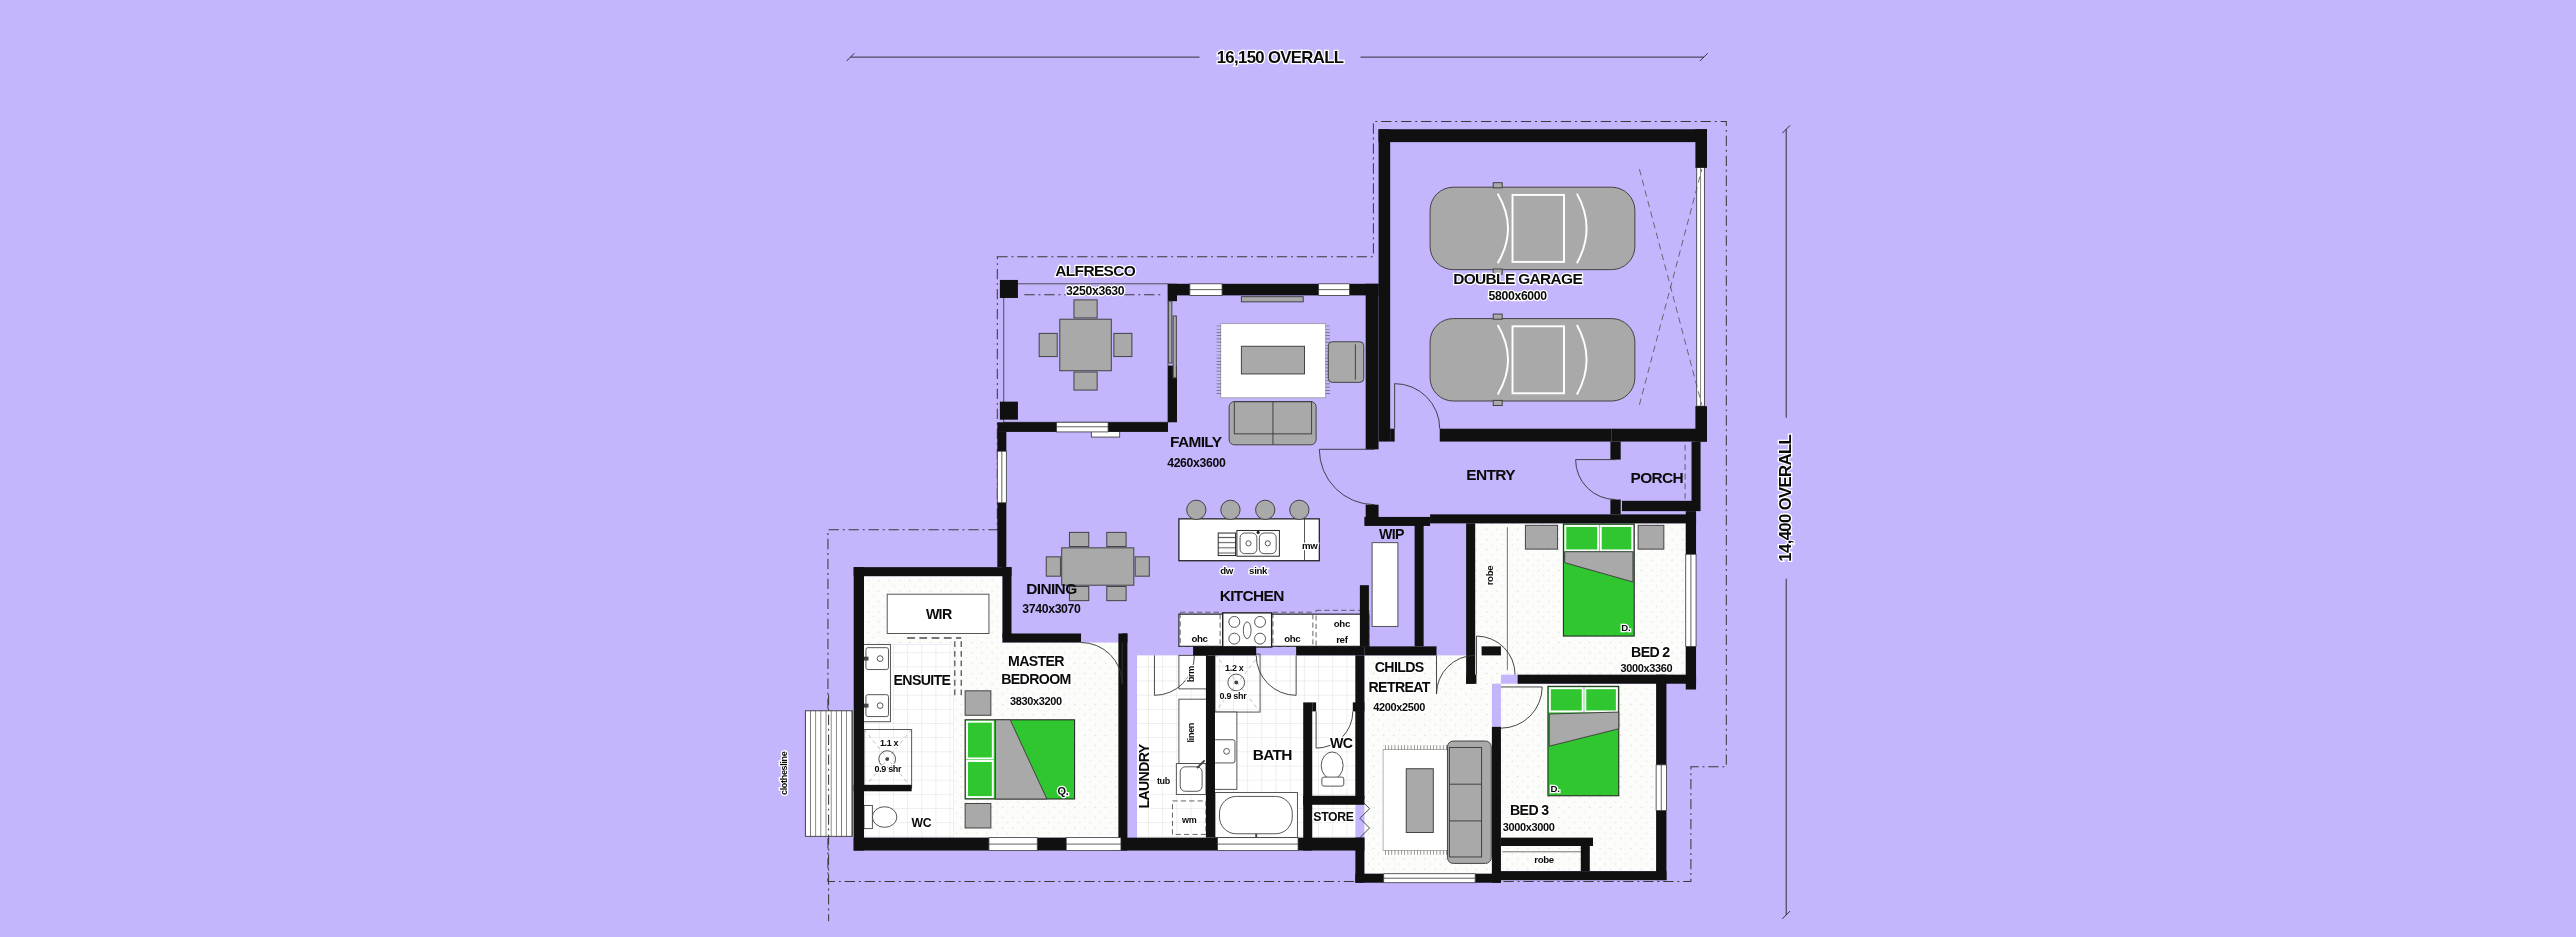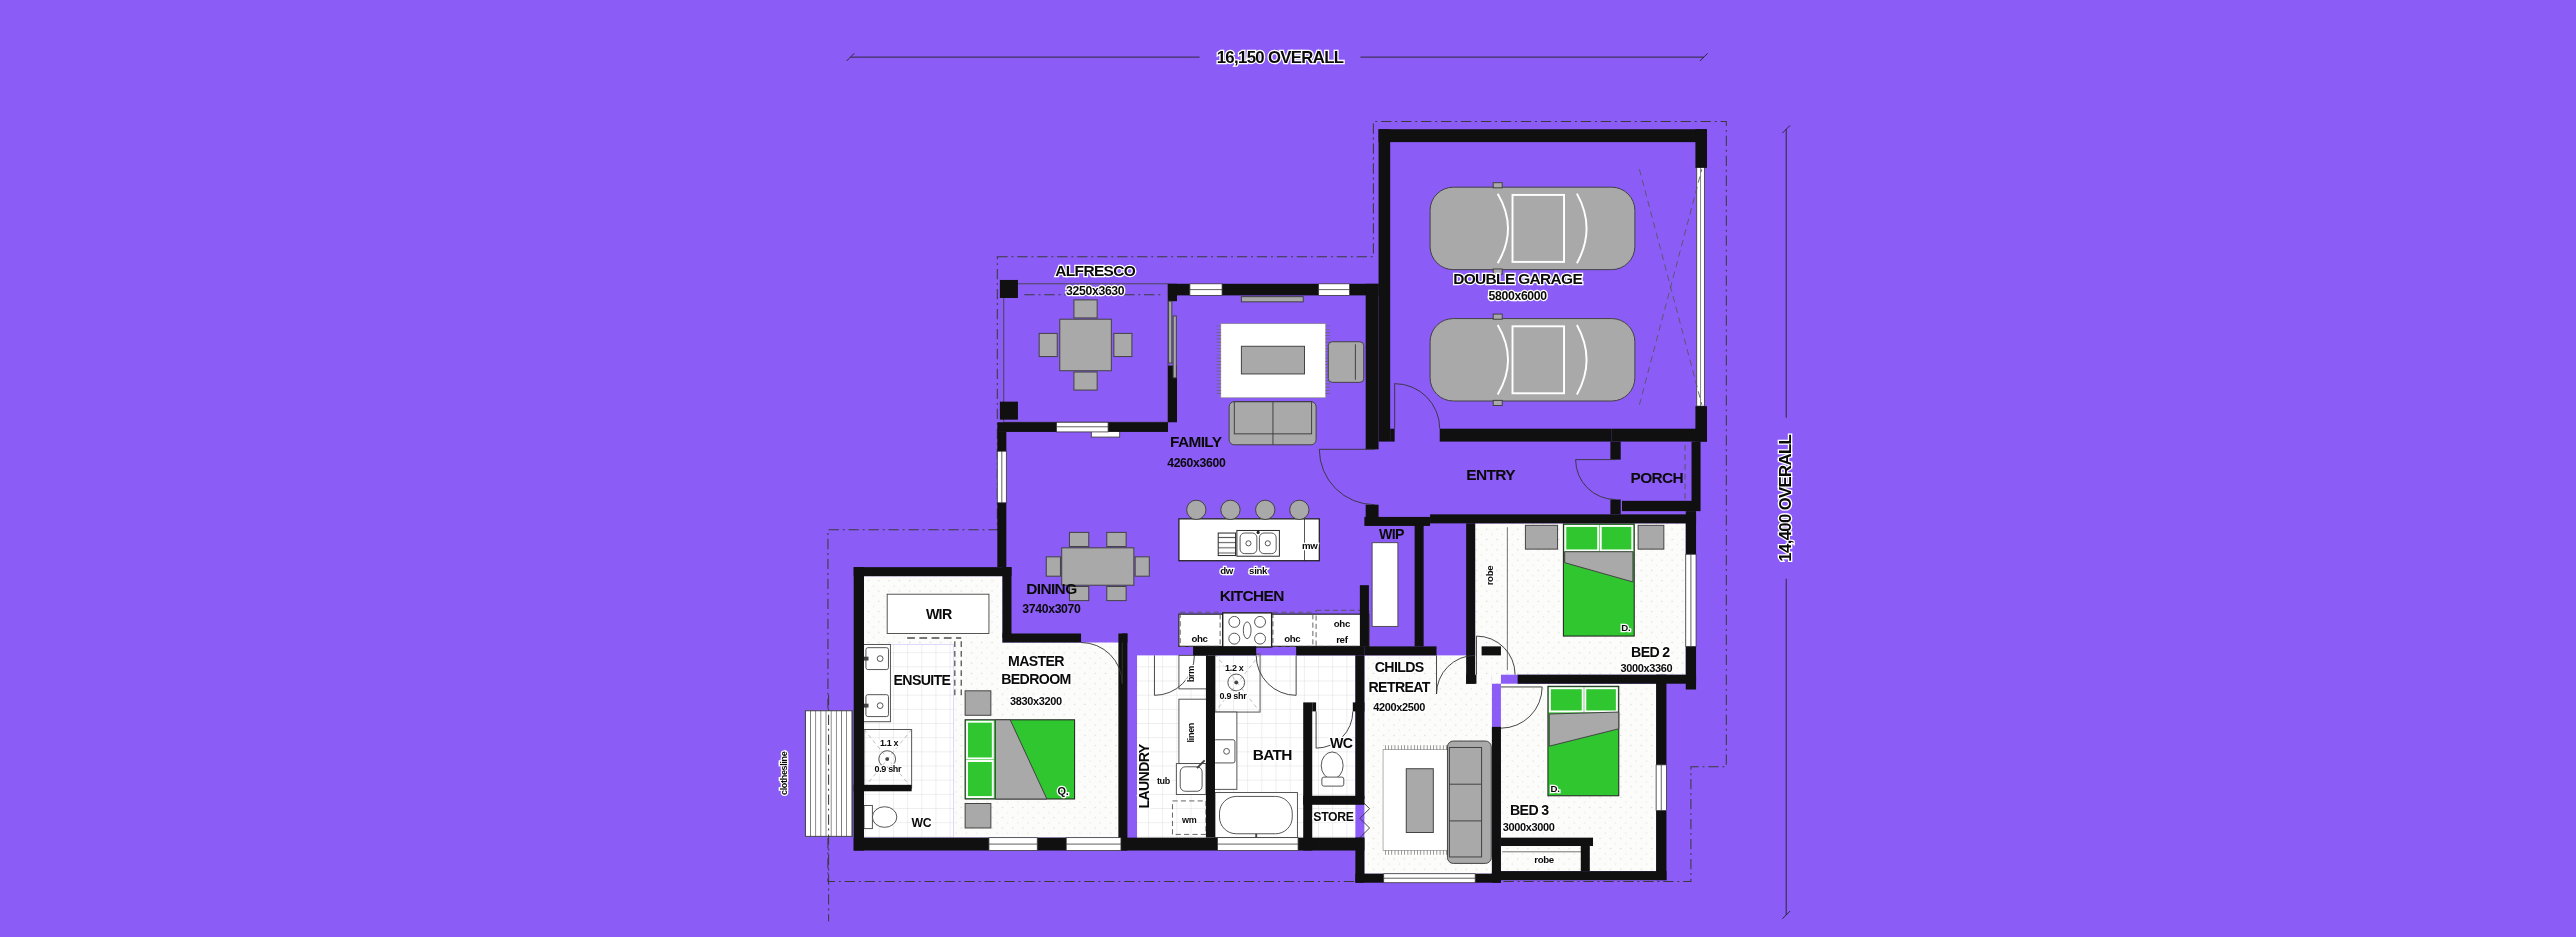--- a/index.html
+++ b/index.html
@@ -1,16 +1,16 @@
 <!DOCTYPE html>
 <html style="font-size:10.3px"><head>
 <meta charset="utf-8">
 <style>
   html,body{margin:0;padding:0;background:#ffffff;}
-  #canvas{position:relative;width:2576px;height:938px;background:#8b5cf6;overflow:hidden;
+  #canvas{position:relative;width:2576px;height:938px;background:#c4b5fd;overflow:hidden;
           font-family:"Liberation Sans",sans-serif;}
   #plan-svg{position:absolute;left:741px;top:26px;width:1127px;height:902px;}
   text{fill:#0a0a0a;font-family:"Liberation Sans",sans-serif;font-weight:bold;}
   .t26{font-size:26px;letter-spacing:-1px;}
   .t24{font-size:24px;letter-spacing:-1px;}
   .t22{font-size:22px;letter-spacing:-1px;}
   .t19{font-size:19px;letter-spacing:-0.5px;}
   .t17{font-size:17px;letter-spacing:-0.5px;}
   .t15{font-size:15px;letter-spacing:-0.5px;}
   .t14{font-size:14px;letter-spacing:-0.5px;}

